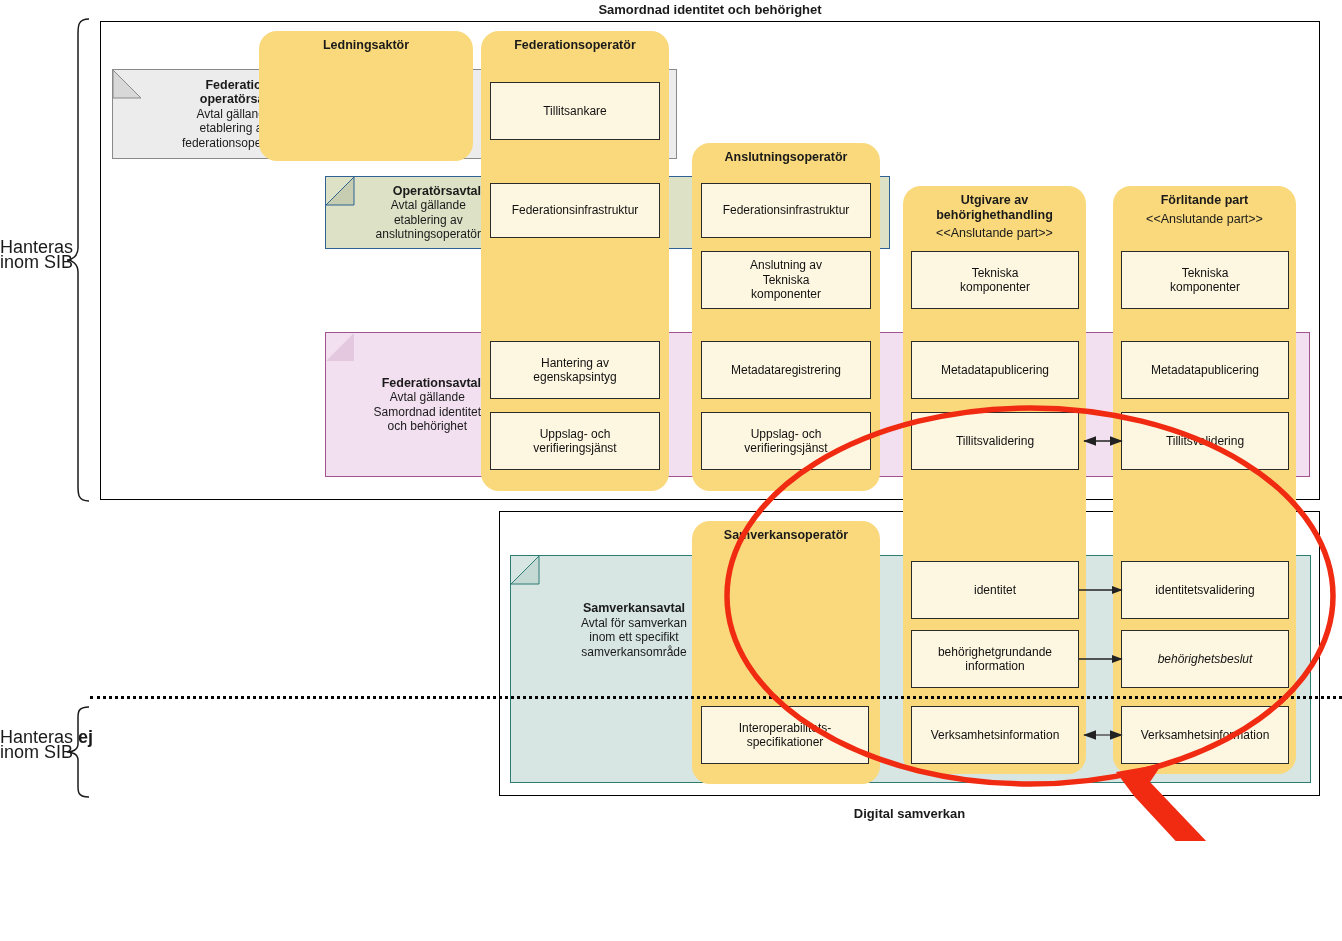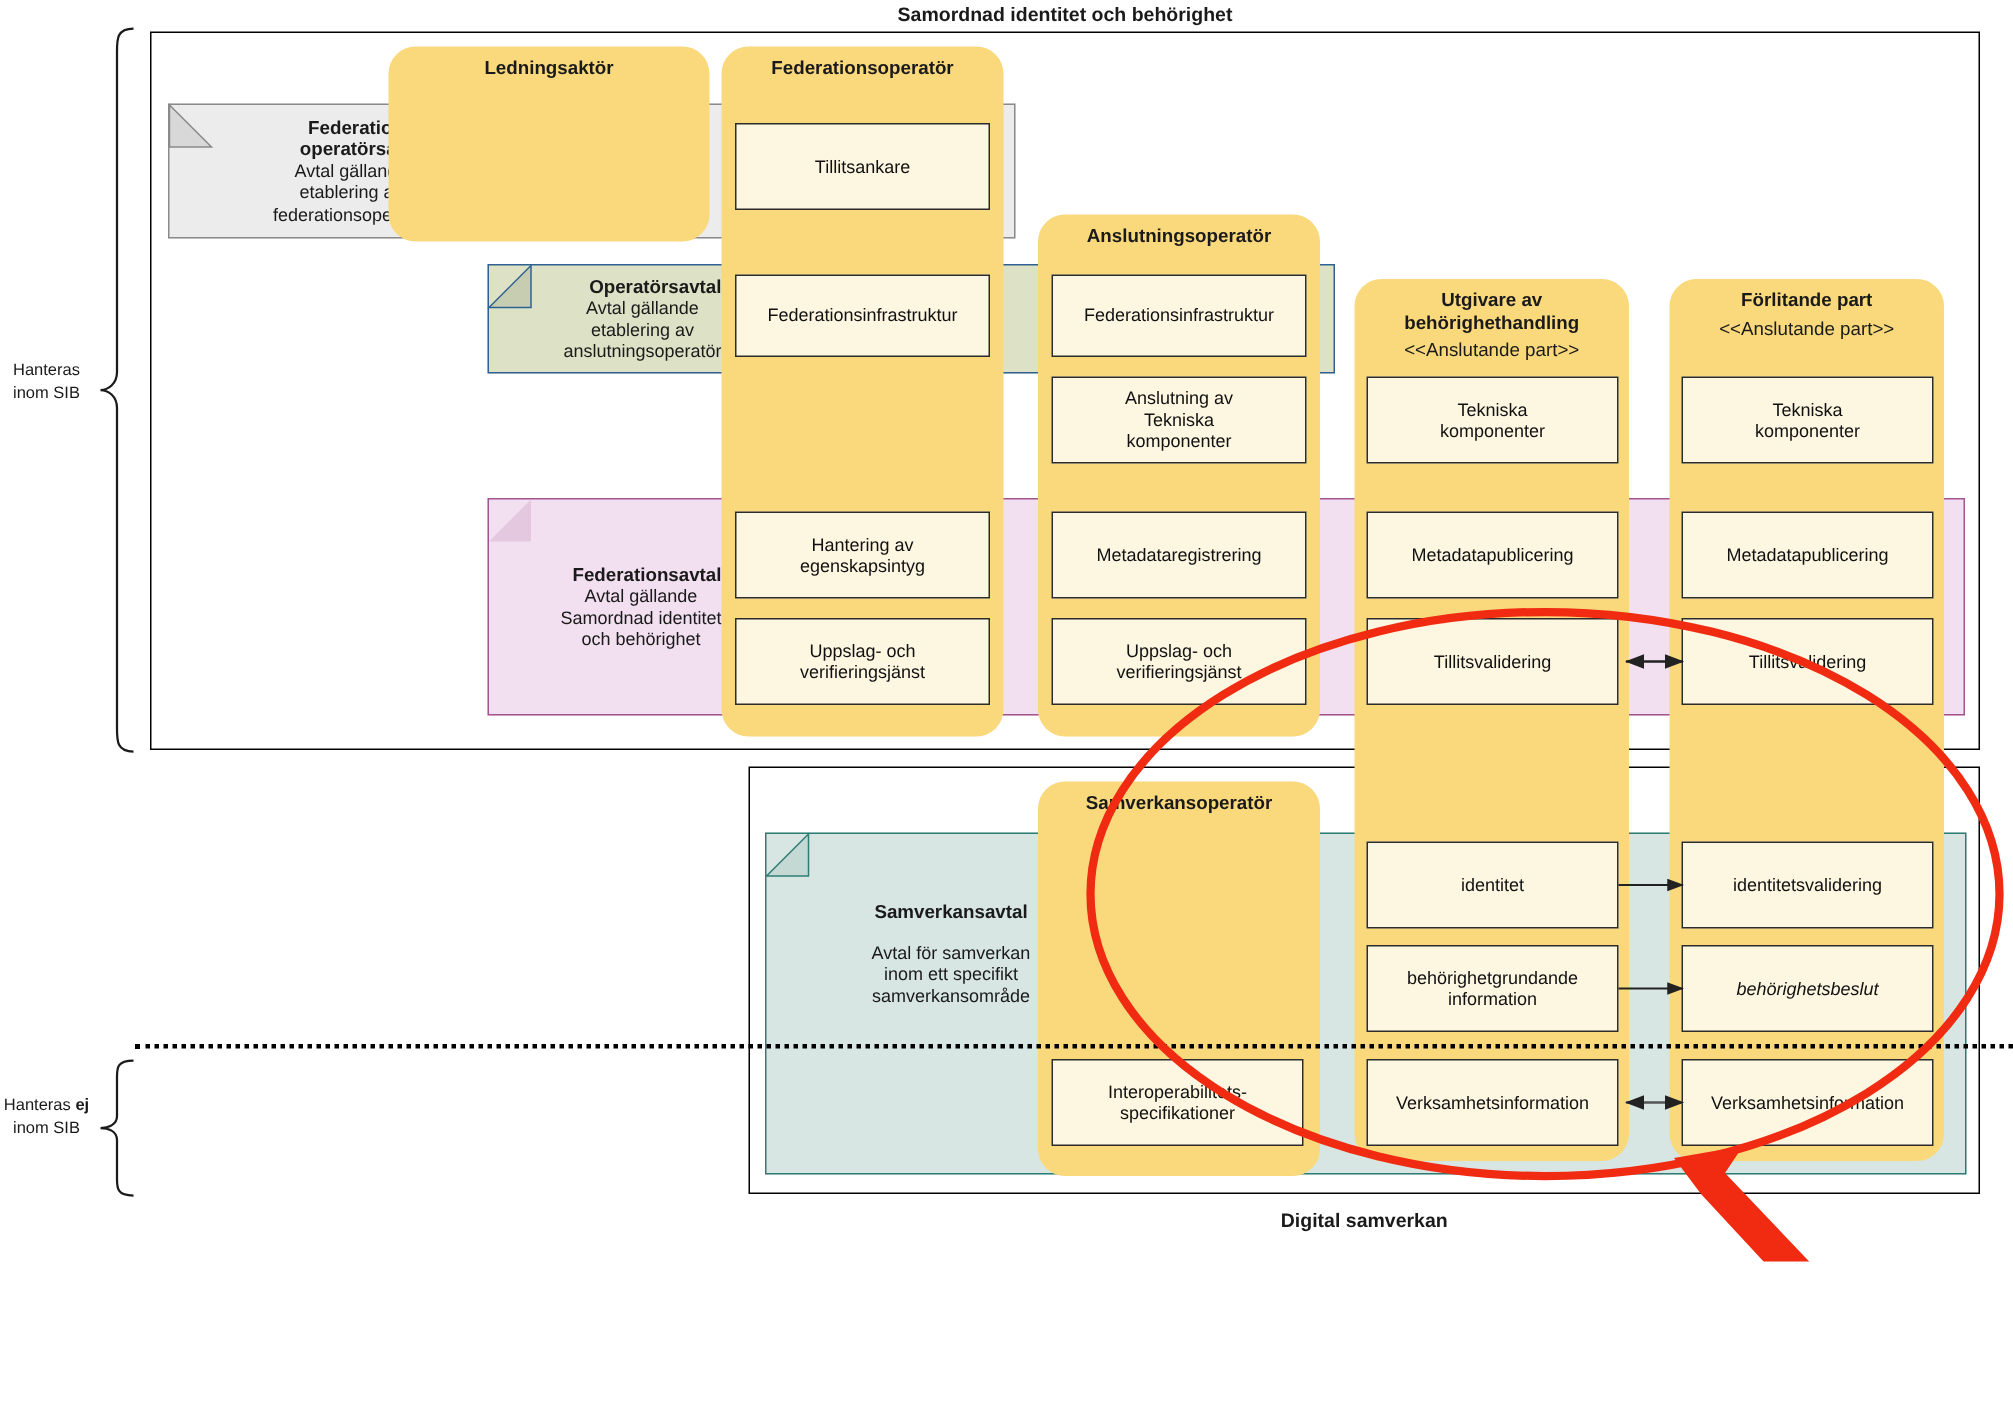--- a/index.html
+++ b/index.html
@@ -43,21 +43,21 @@
 
   .note-grey{background:#ececec;border-color:#8a8a8a;}
   .note-green{background:#dde2c6;border-color:#2f6292;}
   .note-pink{background:#f2dff0;border-color:#a3538f;}
   .note-teal{background:#d7e6e3;border-color:#2e7d74;}
 
   
   .dotted{border-top:3px dotted #000;}
 
   
-  .brace-lbl{font-size:11px;line-height:15px;text-align:center;white-space:nowrap;}
+  .brace-lbl{font-size:18px;line-height:15px;text-align:left;white-space:nowrap;}
   .brace-lbl b{font-weight:bold;}
 
   svg{overflow:visible;}
 </style>
 </head>
 <body>
 
 <div id="stage">
 
   <div class="abs frame" style="left:100px;top:21px;width:1220px;height:479px;"></div>
@@ -126,21 +126,21 @@
       </div>
     </div>
   </div>
 
   <div class="abs note note-teal" style="left:510px;top:555px;width:801px;height:228px;">
     <svg class="fold" viewBox="0 0 28 28">
       <path d="M0,28 L28,0 L28,28 Z" fill="#c4d8d4" stroke="#2e7d74" stroke-width="1"></path>
     </svg>
     <div class="note-body" style="align-items:flex-start;justify-content:flex-start;padding:45px 0 0 28px;">
       <div class="note-title" style="width:190px;">Samverkansavtal</div>
-      <div class="note-sub" style="width:190px;margin-top:12px;">
+      <div class="note-sub" style="width:190px;">
         <div>Avtal för samverkan</div>
         <div>inom ett specifikt</div>
         <div>samverkansområde</div>
       </div>
     </div>
   </div>
 
   <div class="abs lane" style="left:259px;top:31px;width:214px;height:130px;">
     <div class="lane-title">Ledningsaktör</div>
   </div>

